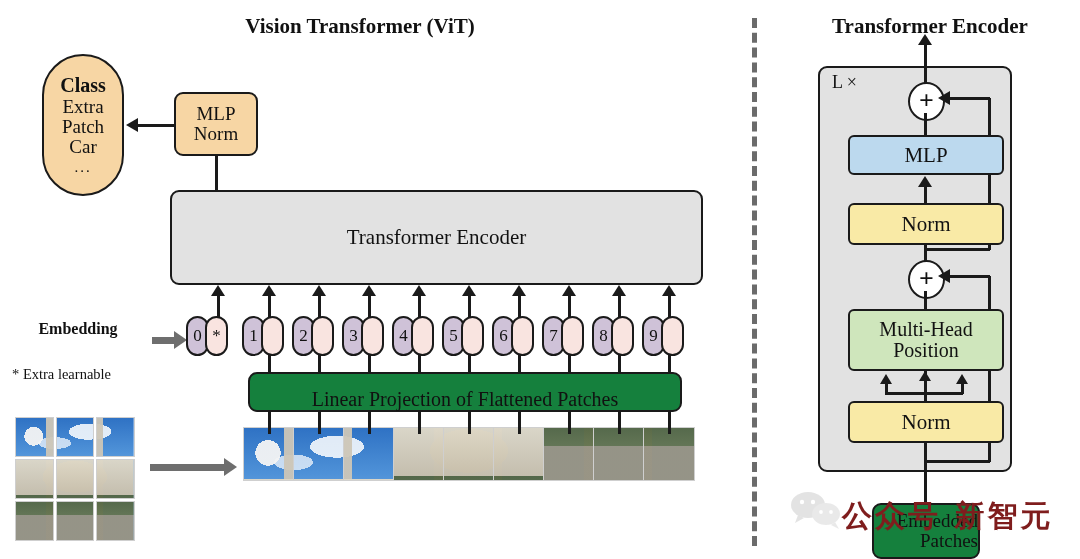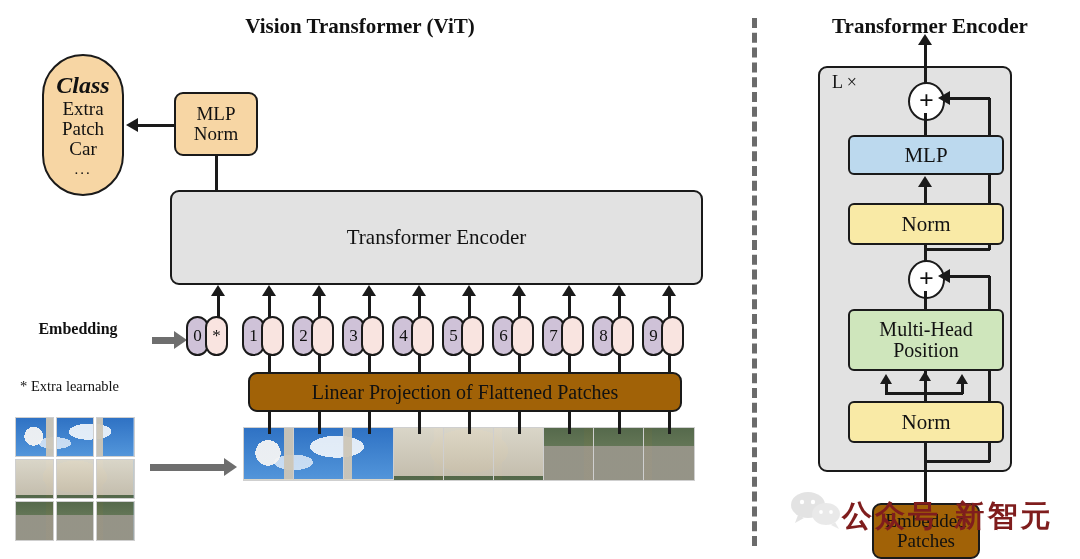--- a/index.html
+++ b/index.html
@@ -12,21 +12,21 @@
   .box{box-sizing:border-box;border:2.5px solid #1a1a1a;display:flex;
        align-items:center;justify-content:center;text-align:center;
        line-height:1.05;}
   .pill{border-radius:999px;}
   .rnd{border-radius:9px;}
   .rnd-s{border-radius:6px;}
 
   
   .c-orange{background:#f7d6a4;}
   .c-grey{background:#e2e2e2;}
-  .c-pink{background:#a16207;}
+  .c-pink{background:#15803d;align-items:flex-end;}
   .c-purple{background:#cfc2d8;}
   .c-pinklite{background:#f9e4e0;}
   .c-blue{background:#bcd9ee;}
   .c-yellow{background:#f9eaa6;}
   .c-green{background:#cfe6bc;}
 
   
   .ln{background:#1a1a1a;}
   .vln{width:2.5px;}
   .hln{height:2.5px;}
@@ -48,21 +48,21 @@
   
   .divider{width:0;border-left:5px dashed #6b6b6b;}
 
   
   .plus{border:2.5px solid #1a1a1a;border-radius:50%;background:#fff;
         display:flex;align-items:center;justify-content:center;
         font-size:26px;font-weight:bold;line-height:1;padding-bottom:2px;}
 
   
   .classbox{flex-direction:column;justify-content:center;gap:0px;font-size:19px;}
-  .classbox .hd{font-weight:bold;font-size:24px;margin-bottom:1px;font-style:italic;}
+  .classbox .hd{font-weight:bold;font-size:20px;margin-bottom:1px;}
   .classbox .dots{font-size:15px;letter-spacing:2px;margin-top:3px;}
 
   
   .lbl-pp{font-weight:bold;font-size:16px;text-align:center;line-height:1.12;}
   .lbl-extra{font-size:14.5px;text-align:left;line-height:1.2;}
   .mono{font-family:"Liberation Mono", monospace;font-size:13px;}
 
   
   .tile{background-repeat:no-repeat;background-size:300% 300%;
         box-shadow:0 0 0 1px #cfcfcf;}
@@ -127,21 +127,21 @@
 
 <div class="abs lbl-pp" style="left:4px;top:320px;width:148px;">
   <div>Embedding</div>
 </div>
 
 <div class="abs fatarrow" style="left:152px;top:331px;">
   <div class="shaft" style="width:22px;"></div>
     <div class="head"></div>
 </div>
 
-<div class="abs lbl-extra" style="left:20px;top:366px;width:160px;margin-top:12px;">
+<div class="abs lbl-extra" style="left:12px;top:366px;width:160px;">
   <div>
     <span>*</span>
     <span>Extra learnable</span>
   </div>
 </div>
 
 <div class="abs grid3" style="left:16px;top:418px;width:118px;height:122px;">
   <div class="tile img-src" style="background-position:0% 0%;"></div>
   <div class="tile img-src" style="background-position:50% 0%;"></div>
   <div class="tile img-src" style="background-position:100% 0%;"></div>

